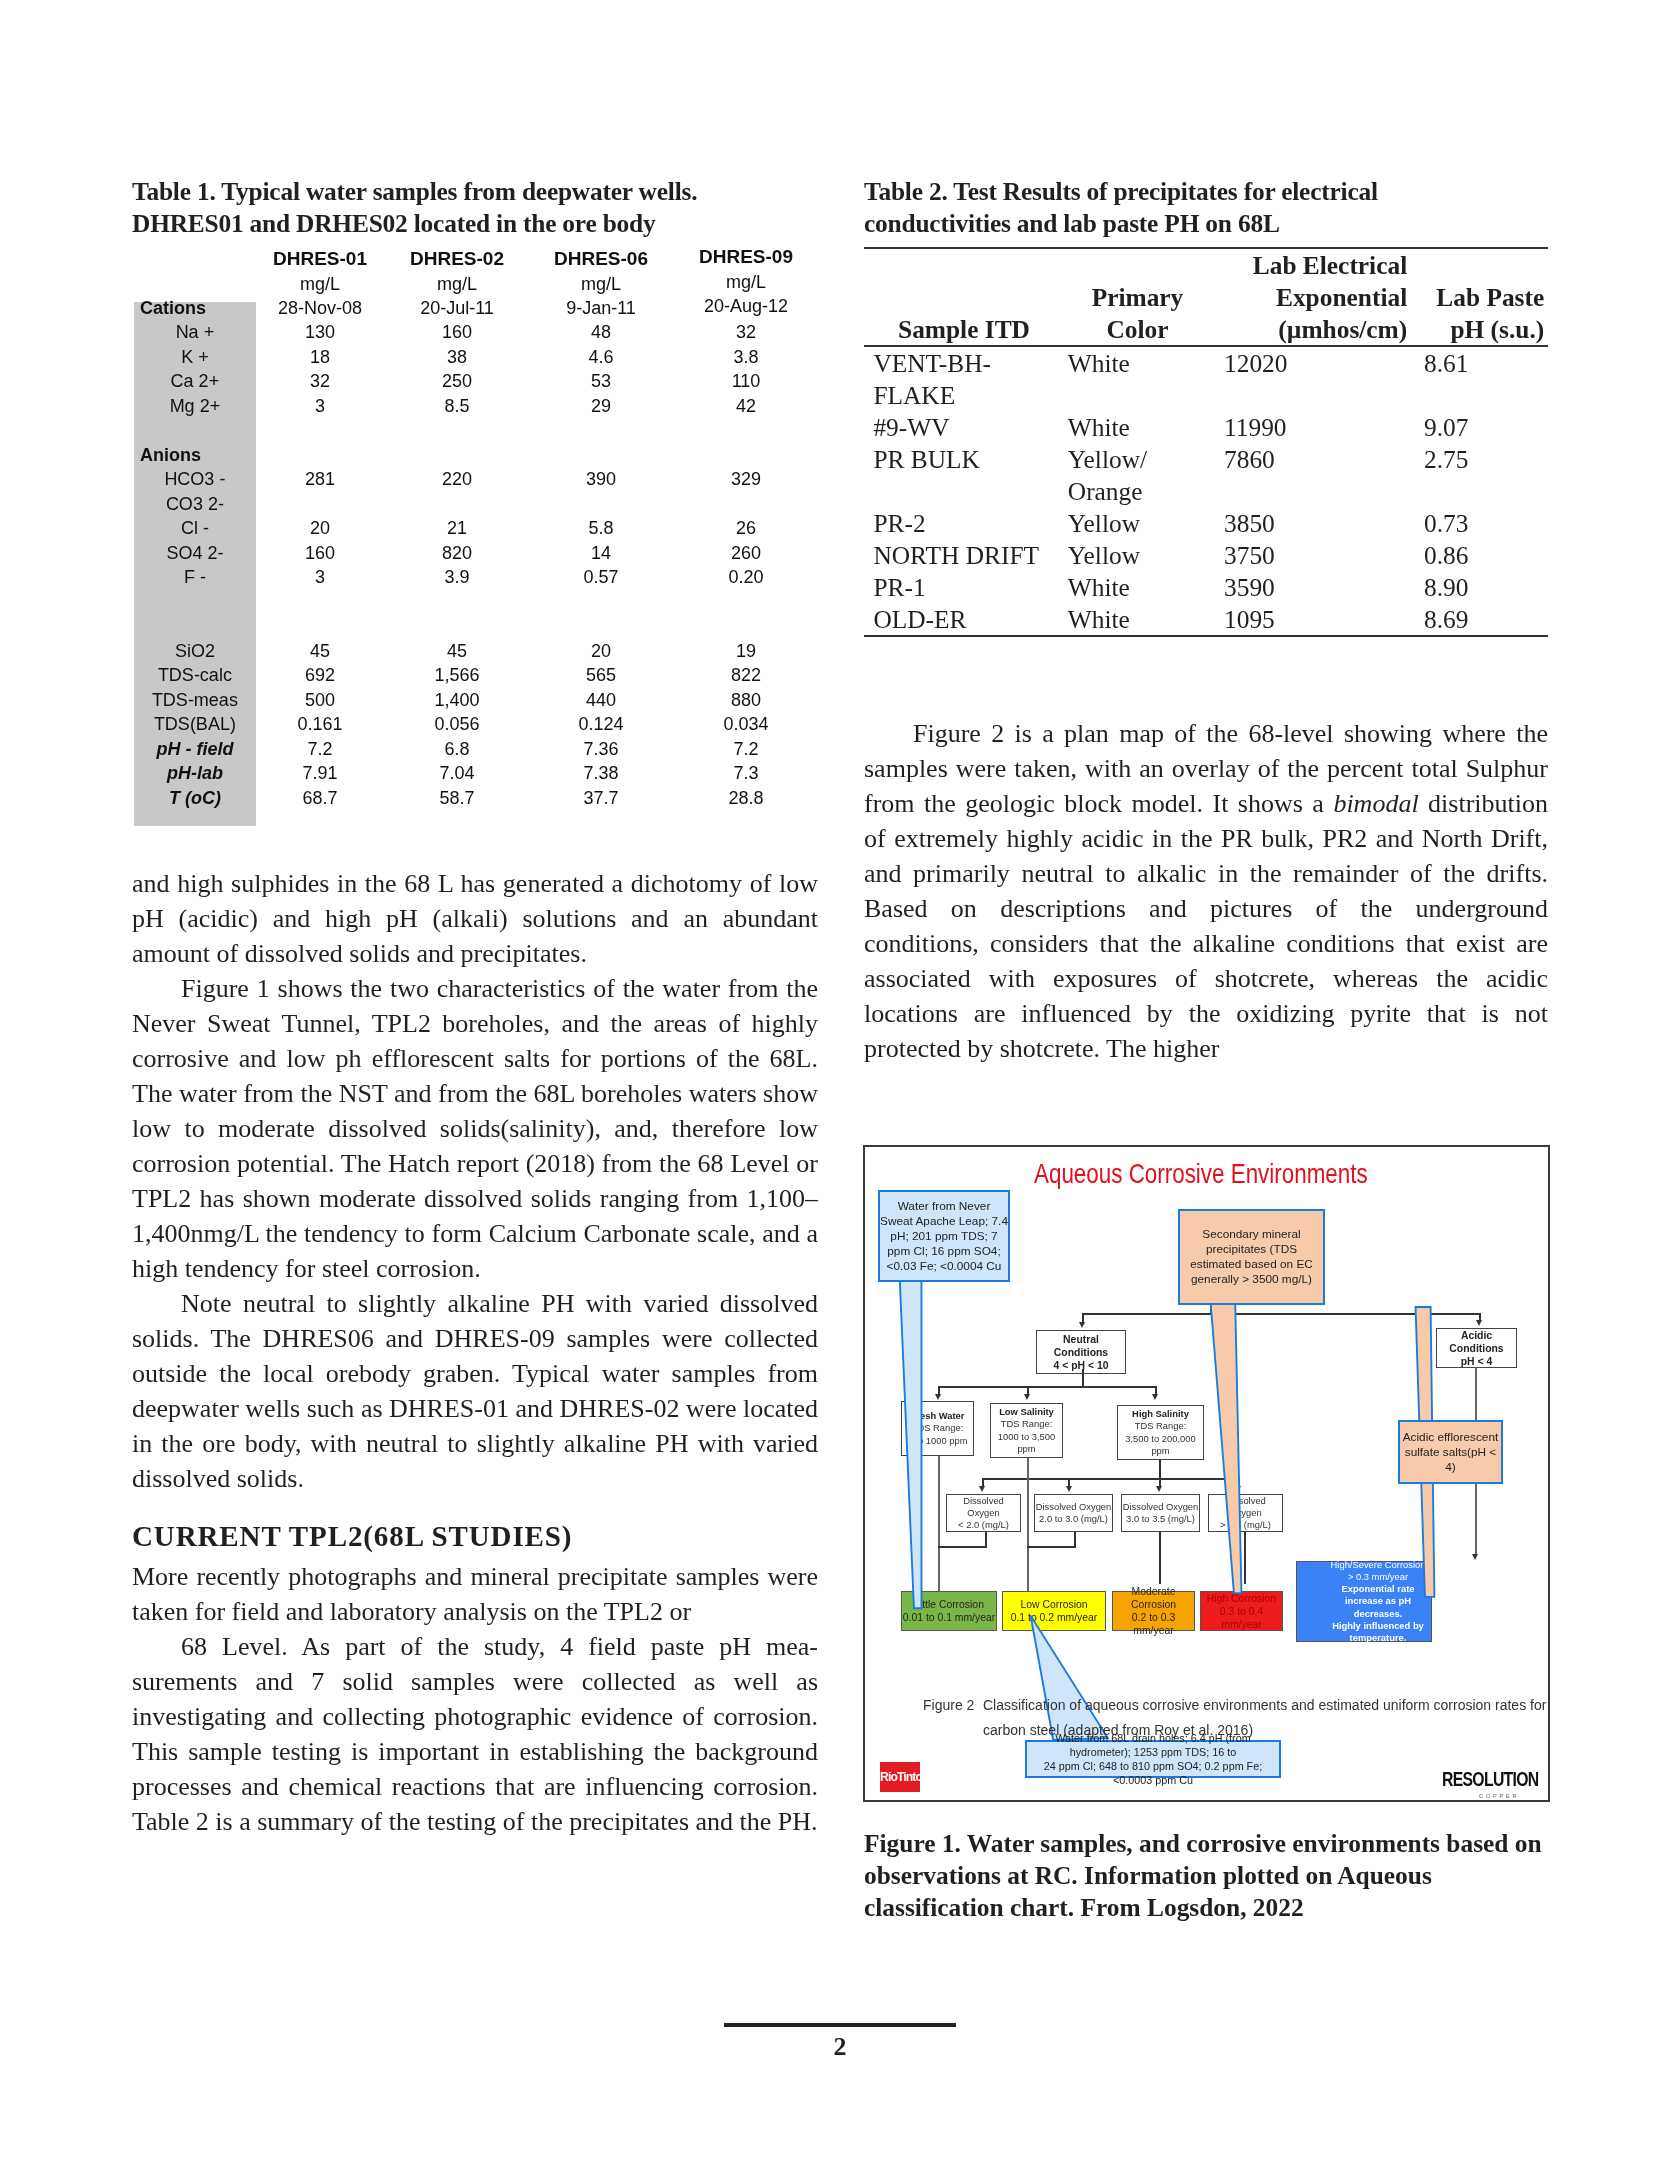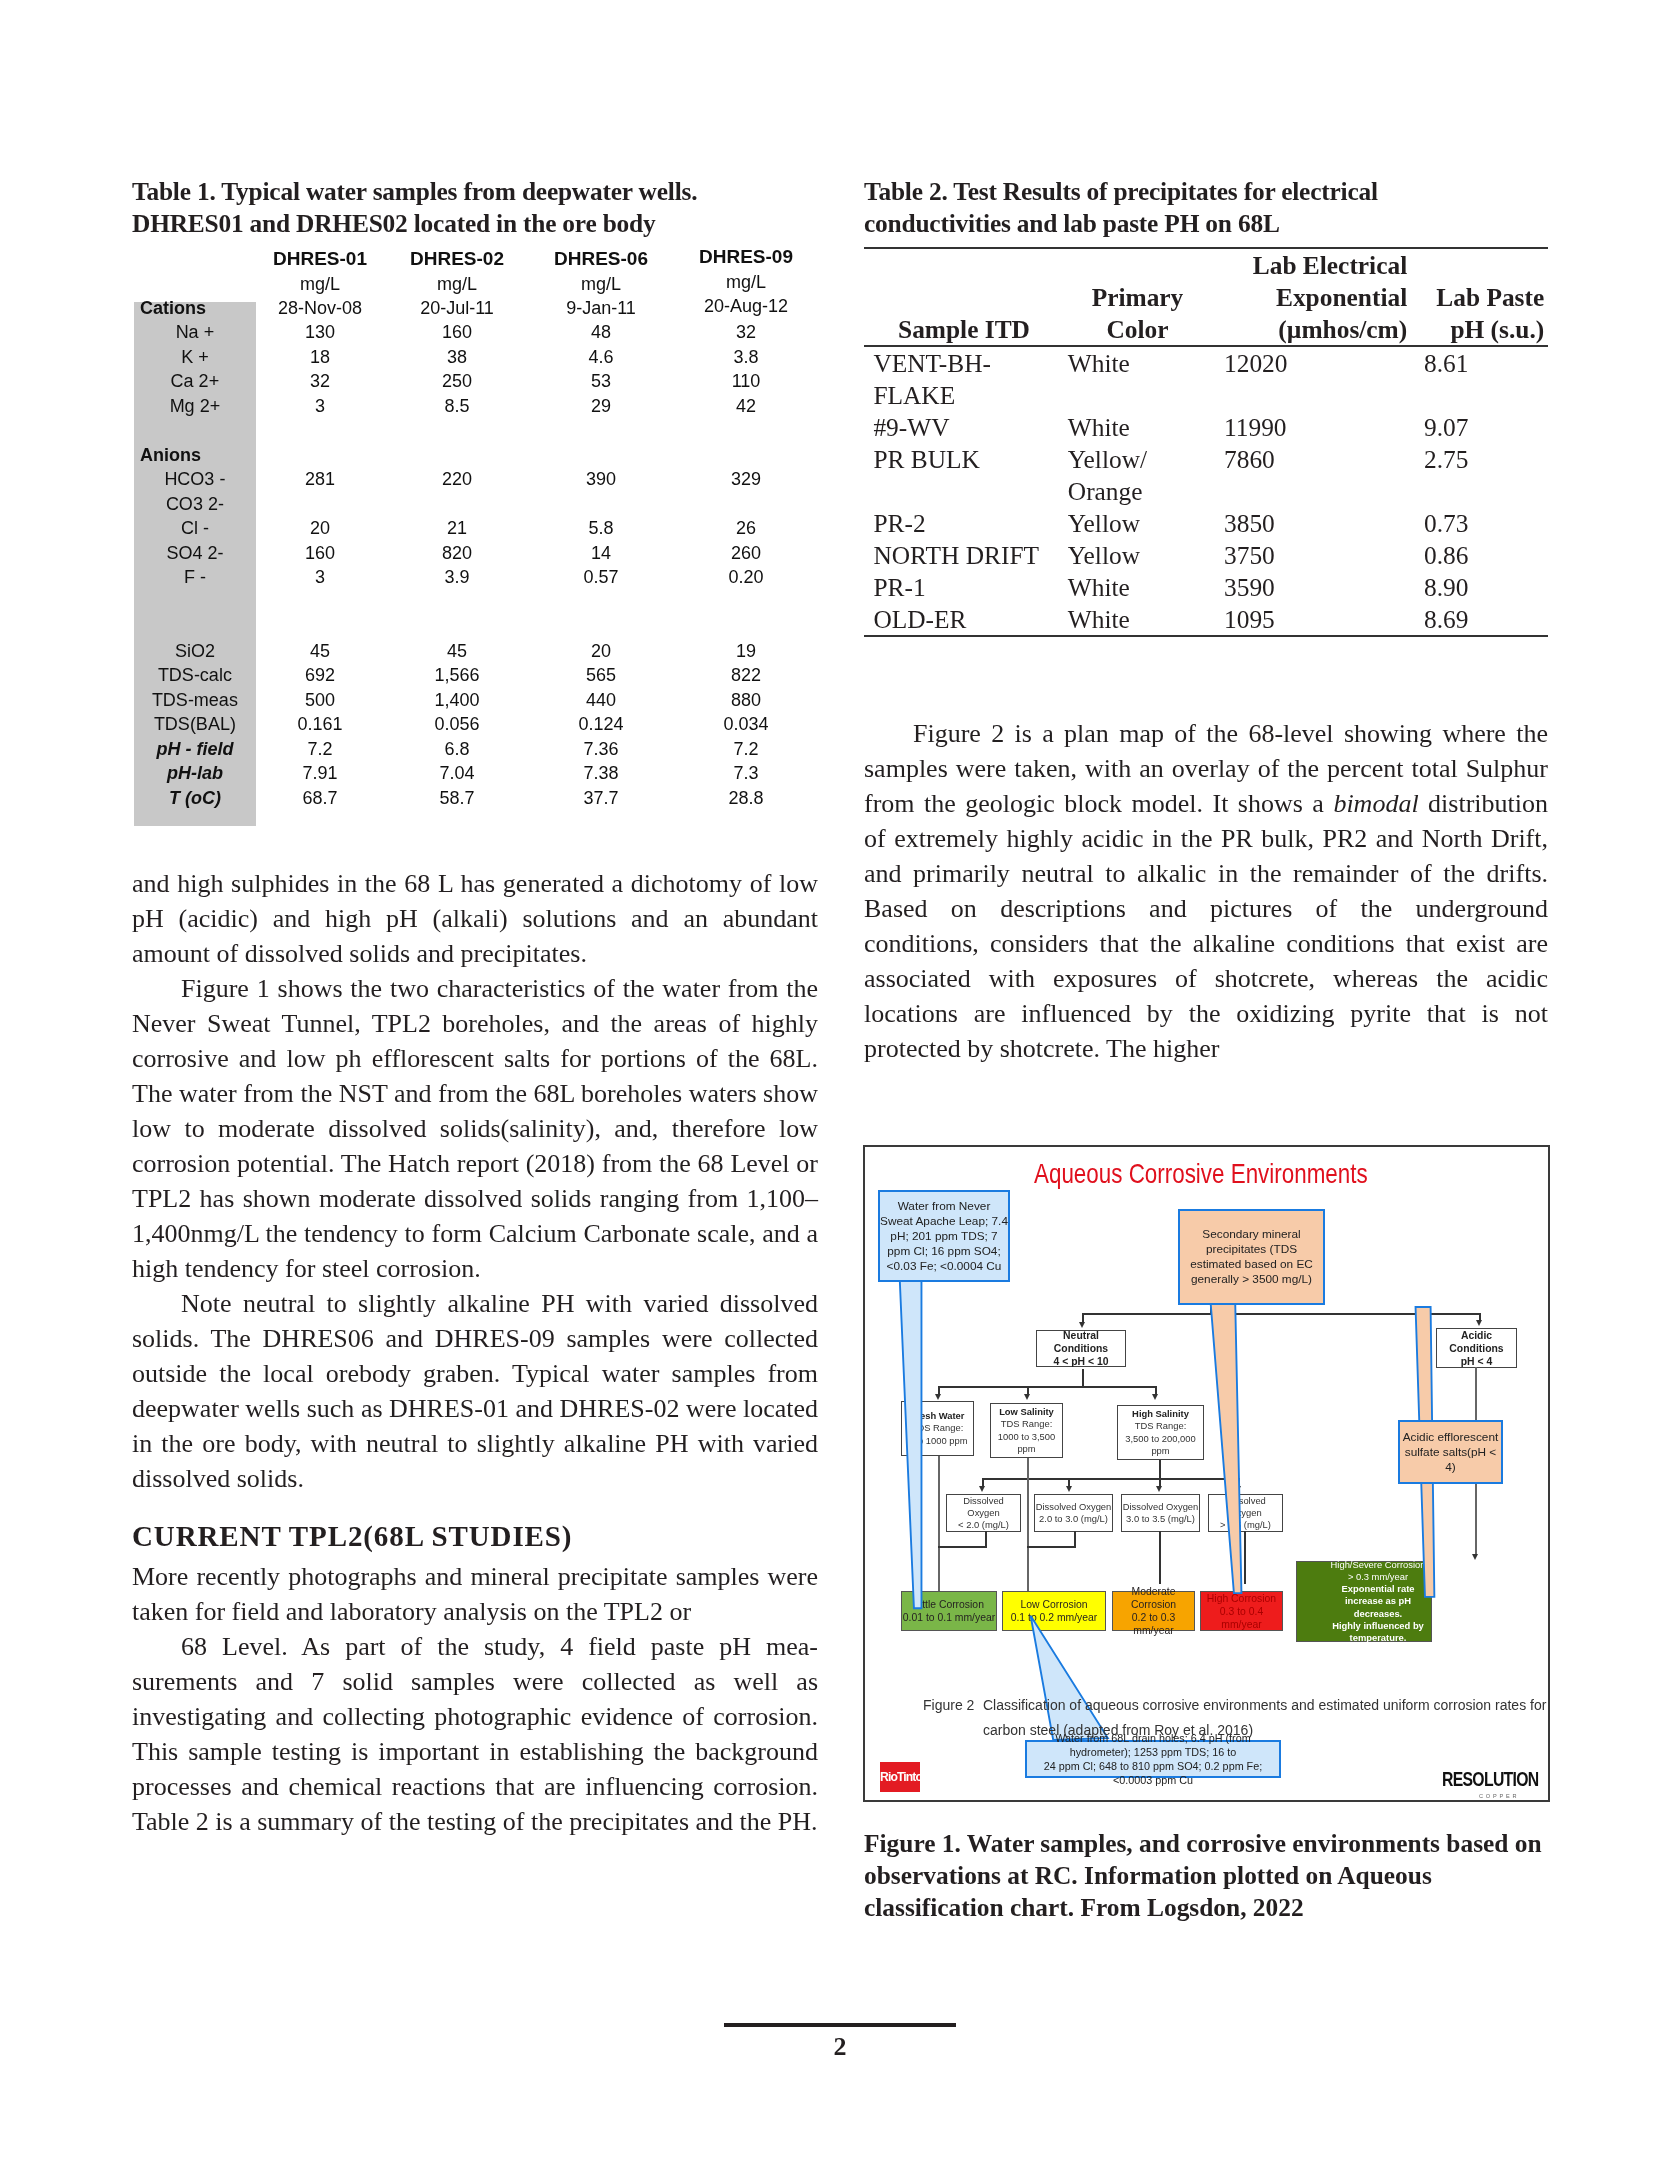--- a/index.html
+++ b/index.html
@@ -312,21 +312,21 @@
     <div class="fig-title">Aqueous Corrosive Environments</div>
 
     <div class="small-label" style="left:313px;top:117px;width:66px;">AQUEOUS CORROSION</div>
     <div class="line" style="left:345px;top:147px;width:1.9px;height:21px;"></div>
     <div class="line" style="left:217px;top:166px;width:399px;height:1.9px;"></div>
     <div class="line" style="left:217px;top:166px;width:1.9px;height:11.3px;"></div>
     <div class="arrow" style="left:214px;top:175px;"></div>
     <div class="line" style="left:614px;top:166px;width:1.9px;height:9.4px;"></div>
     <div class="arrow" style="left:611px;top:173px;"></div>
 
-    <div class="box" style="left:171px;top:183px;width:90px;height:37px;">
+    <div class="box" style="left:171px;top:183px;width:90px;height:44px;">
       <b>Neutral Conditions</b>
         <b>4 &lt; pH &lt; 10</b>
     </div>
     <div class="box" style="left:571px;top:181px;width:81px;height:40px;">
       <b>Acidic Conditions</b>
         <b>pH &lt; 4</b>
     </div>
 
     <div class="line" style="left:217px;top:222px;width:1.9px;height:17px;"></div>
     <div class="line" style="left:73px;top:239px;width:218px;height:1.9px;"></div>
@@ -404,21 +404,21 @@
         <span>0.1 to 0.2 mm/year</span>
     </div>
     <div class="rate" style="left:247px;top:444px;width:83px;height:40px;background:#f7a400;">
       <span>Moderate Corrosion</span>
         <span>0.2 to 0.3 mm/year</span>
     </div>
     <div class="rate" style="left:335px;top:444px;width:83px;height:40px;background:#ee1c1c;color:#a00;">
       <span>High Corrosion</span>
         <span>0.3 to 0.4 mm/year</span>
     </div>
-    <div class="rate" style="left:431px;top:414px;width:136px;height:81px;background:#4d7c0f;color:#fff;font-size:9.4px;line-height:12.2px;padding-left:28px;">
+    <div class="rate" style="left:431px;top:414px;width:136px;height:81px;background:#3b82f6;color:#fff;font-size:9.4px;line-height:12.2px;padding-left:28px;">
       <span>High/Severe  Corrosion</span>
         <span>&gt; 0.3 mm/year</span>
         <b>Exponential rate increase as pH decreases.</b>
         <b>Highly influenced by temperature.</b>
     </div>
 
     <svg style="position:absolute;left:0;top:0;" width="687" height="657" viewBox="0 0 730 698">
       <polygon points="35,96 60,96 60,490 52,490" fill="#cfe6fa" stroke="#1a7be0" stroke-width="2"></polygon>
       <polygon points="362,100 392,100 400,474 392,474" fill="#f7cba9" stroke="#1a7be0" stroke-width="2"></polygon>
       <polygon points="585,170 601,170 605,478 595,478" fill="#f7cba9" stroke="#1a7be0" stroke-width="2"></polygon>

